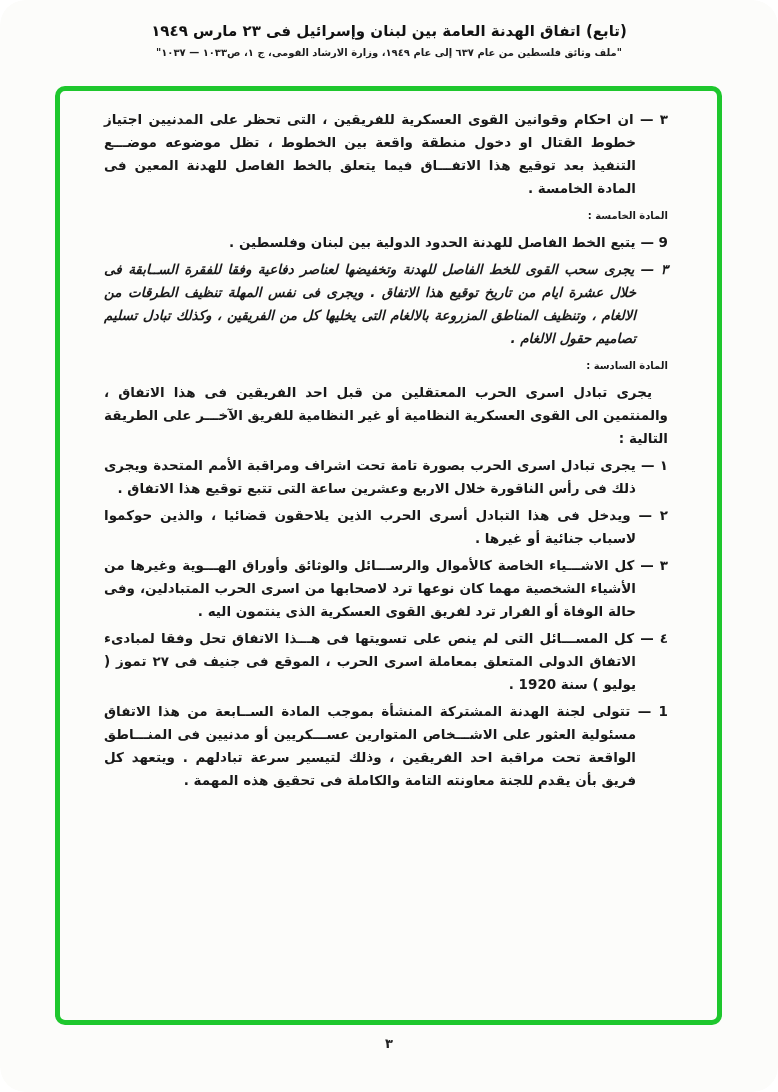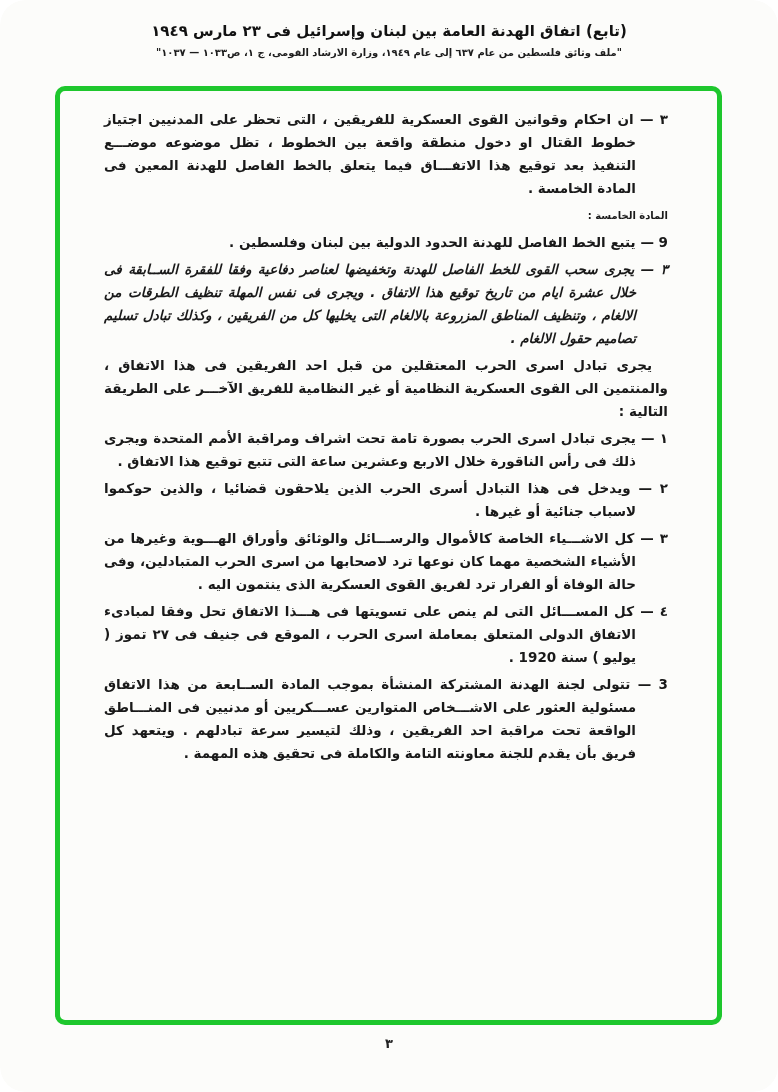--- a/index.html
+++ b/index.html
@@ -99,26 +99,27 @@
 
   <div class="content">
 
     <p class="hang lead">٣ — ان احكام وقوانين القوى العسكرية للفريقين ، التى تحظر على المدنيين اجتياز خطوط القتال او دخول منطقة واقعة بين الخطوط ، تظل موضوعه موضـــع التنفيذ بعد توقيع هذا الاتفـــاق فيما يتعلق بالخط الفاصل للهدنة المعين فى المادة الخامسة .</p>
 
     <p class="h-art h-art5">المادة الخامسة :</p>
 
     <p class="hang item">9 — يتبع الخط الفاصل للهدنة الحدود الدولية بين لبنان وفلسطين .</p>
     <p class="hang item item-last5">٣ — يجرى سحب القوى للخط الفاصل للهدنة وتخفيضها لعناصر دفاعية وفقا للفقرة الســابقة فى خلال عشرة ايام من تاريخ توقيع هذا الاتفاق . ويجرى فى نفس المهلة تنظيف الطرقات من الالغام ، وتنظيف المناطق المزروعة بالالغام التى يخليها كل من الفريقين ، وكذلك تبادل تسليم تصاميم حقول الالغام .</p>
 
+    <p class="h-art h-art6">المادة السادسة :</p>
 
     <p class="intro">يجرى تبادل اسرى الحرب المعتقلين من قبل احد الفريقين فى هذا الاتفاق ، والمنتمين الى القوى العسكرية النظامية أو غير النظامية للفريق الآخـــر على الطريقة التالية :</p>
 
     <p class="hang item">١ — يجرى تبادل اسرى الحرب بصورة تامة تحت اشراف ومراقبة الأمم المتحدة ويجرى ذلك فى رأس الناقورة خلال الاربع وعشرين ساعة التى تتبع توقيع هذا الاتفاق .</p>
     <p class="hang item">٢ — ويدخل فى هذا التبادل أسرى الحرب الذين يلاحقون قضائيا ، والذين حوكموا لاسباب جنائية أو غيرها .</p>
     <p class="hang item">٣ — كل الاشـــياء الخاصة كالأموال والرســـائل والوثائق وأوراق الهـــوية وغيرها من الأشياء الشخصية مهما كان نوعها ترد لاصحابها من اسرى الحرب المتبادلين، وفى حالة الوفاة أو الفرار ترد لفريق القوى العسكرية الذى ينتمون اليه .</p>
     <p class="hang item">٤ — كل المســـائل التى لم ينص على تسويتها فى هـــذا الاتفاق تحل وفقا لمبادىء الاتفاق الدولى المتعلق بمعاملة اسرى الحرب ، الموقع فى جنيف فى ٢٧ تموز ( يوليو ) سنة 1920 .</p>
-    <p class="hang item">3 — تتولى لجنة الهدنة المشتركة المنشأة بموجب المادة الســابعة من هذا الاتفاق مسئولية العثور على الاشـــخاص المتوارين عســـكريين أو مدنيين فى المنـــاطق الواقعة تحت مراقبة احد الفريقين ، وذلك لتيسير سرعة تبادلهم . ويتعهد كل فريق بأن يقدم للجنة معاونته التامة والكاملة فى تحقيق هذه المهمة .</p>
+    <p class="hang item">1 — تتولى لجنة الهدنة المشتركة المنشأة بموجب المادة الســابعة من هذا الاتفاق مسئولية العثور على الاشـــخاص المتوارين عســـكريين أو مدنيين فى المنـــاطق الواقعة تحت مراقبة احد الفريقين ، وذلك لتيسير سرعة تبادلهم . ويتعهد كل فريق بأن يقدم للجنة معاونته التامة والكاملة فى تحقيق هذه المهمة .</p>
 
   </div>
 
   <div class="page-number">٣</div>
 
 </div>
 
 </body></html>

